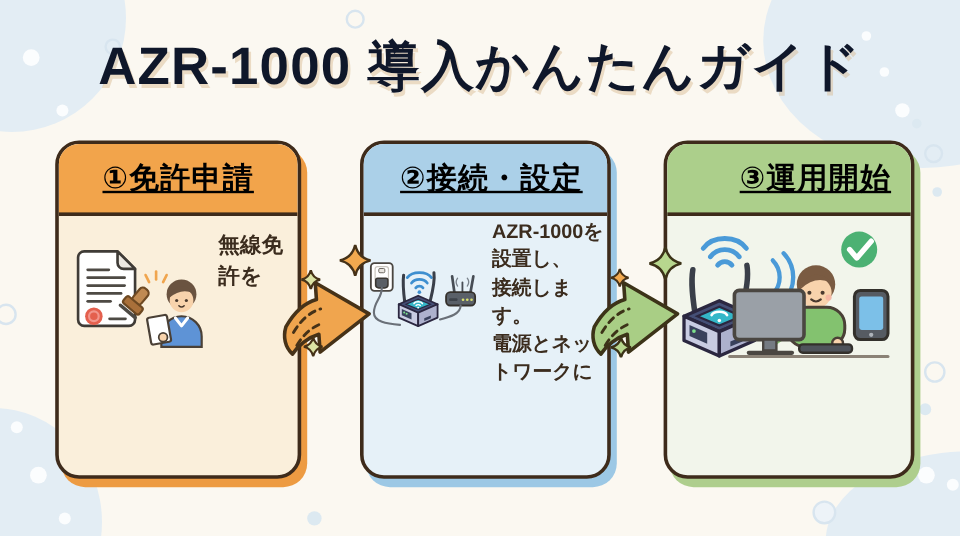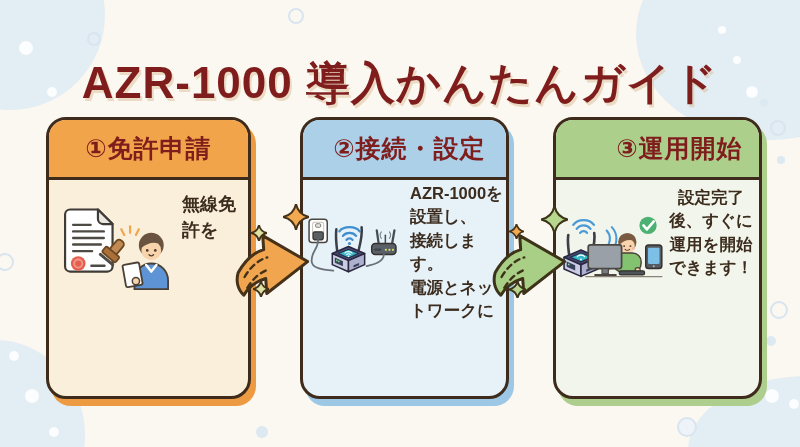--- a/index.html
+++ b/index.html
@@ -13,36 +13,36 @@
   .blob { position:absolute; background:#E3EDF4; border-radius:50%; }
   .bubble { position:absolute; background:#FFFFFF; border-radius:50%; opacity:.85; }
   .dot { position:absolute; background:#DCE9F1; border-radius:50%; }
   .ring { position:absolute; border:2.5px solid #D8E5EF; border-radius:50%; background:transparent; }
   .ring.filled { background:#EDF3F8; }
 
   
   .title {
     position:absolute; left:0; top:26px; width:100%;
     text-align:center; font-size:44px; font-weight:800; letter-spacing:1px;
-    color:#7f1d1d; text-shadow:2px 3px 0 rgba(215,183,143,.45);margin-top:28px;
+    color:#0f172a; text-shadow:2px 3px 0 rgba(215,183,143,.45);
   }
 
   
   .card {
     position:absolute; top:117px; height:282px;
     border:3.5px solid #3E2B1B; border-radius:20px; overflow:hidden;
     display:flex; flex-direction:column;
   }
   .card1 { left:46px;  width:205px; box-shadow:5px 7px 0 #ED9B42; background:#FAEFDB; }
   .card2 { left:300px; width:209px; box-shadow:5px 7px 0 #9CC8E5; background:#E6F1F8; }
   .card3 { left:553px; width:209px; box-shadow:5px 7px 0 #AECE8D; background:#F2F5EB; }
   .card-header {
     height:60px; flex:0 0 60px; border-bottom:3px solid #3E2B1B;
     display:flex; align-items:center; justify-content:center;
-    font-size:25px; font-weight:800; color:#7f1d1d; letter-spacing:1px;
+    font-size:25px; font-weight:800; color:#000000; letter-spacing:1px;text-decoration:underline;
   }
   .card1 .card-header { background:#F2A44B; }
   .card2 .card-header { background:#ABD0E8;padding-left:10px; }
   .card3 .card-header { background:#ACCF8B;padding-left:44px; }
   .card-body { flex:1; display:flex; flex-direction:row; align-items:flex-start; }
   .illus { display:block; margin-top:7px; }
   .desc {
     font-weight:800; color:#3B2C1E; line-height:1.42;
   }
   .card1 .desc { margin-top:12px; font-size:18px; text-align:left; }
@@ -262,24 +262,20 @@
         </g>
         <rect x="110" y="100" width="44" height="7" rx="3" fill="#4E535A" stroke="#33302B" stroke-width="2"></rect>
         <path d="M52,110 H184" stroke="#8B8276" stroke-width="2.5" stroke-linecap="round"></path>
 
         <g>
           <rect x="156" y="55" width="28" height="41" rx="5" fill="#565B62" stroke="#33302B" stroke-width="2.5"></rect>
           <rect x="160" y="60" width="20" height="28" rx="2" fill="#7CC0E8"></rect>
           <circle cx="170" cy="92" r="1.8" fill="#AEB3B9"></circle>
         </g>
       </svg>
-      <div class="desc">
-        <div>設定完了後、すぐに</div>
-        <div>運用を開始できます！</div>
-      </div>
     </div>
   </div>
 
   <svg class="arrow arrow1" viewBox="0 0 76 80">
     <path d="M3,42 C11,30 20,23 30,21 L30,7 L73,36 L30,65 L30,50 C21,52 12,58 7,65 C1,59 0,50 3,42 Z" fill="#F0A54E" stroke="#463218" stroke-width="3" stroke-linejoin="round"></path>
     <path d="M9,47 C16,37 24,31 33,29" stroke="#463218" stroke-width="2.4" fill="none" stroke-linecap="round" stroke-dasharray="5.5,4.5"></path>
     <path d="M11,58 C18,48 26,43 34,41" stroke="#463218" stroke-width="2.4" fill="none" stroke-linecap="round" stroke-dasharray="5.5,4.5"></path>
   </svg>
 
   <svg class="arrow arrow2" viewBox="0 0 76 80">

